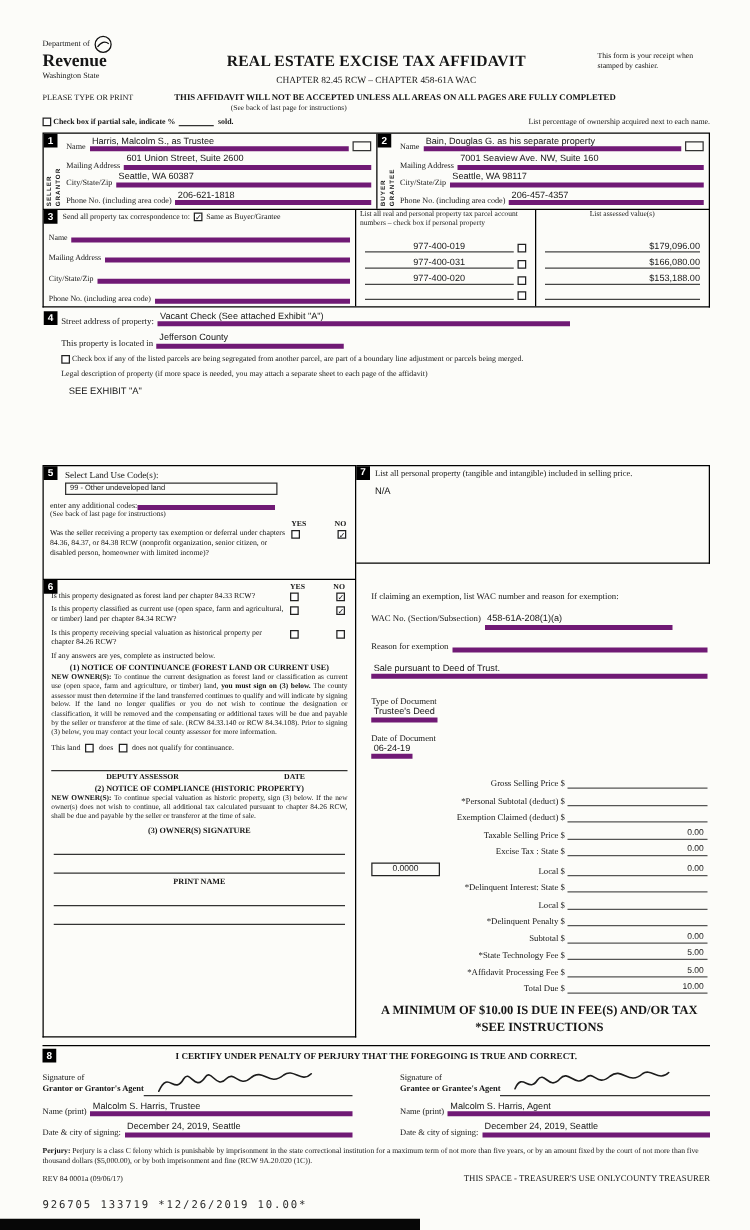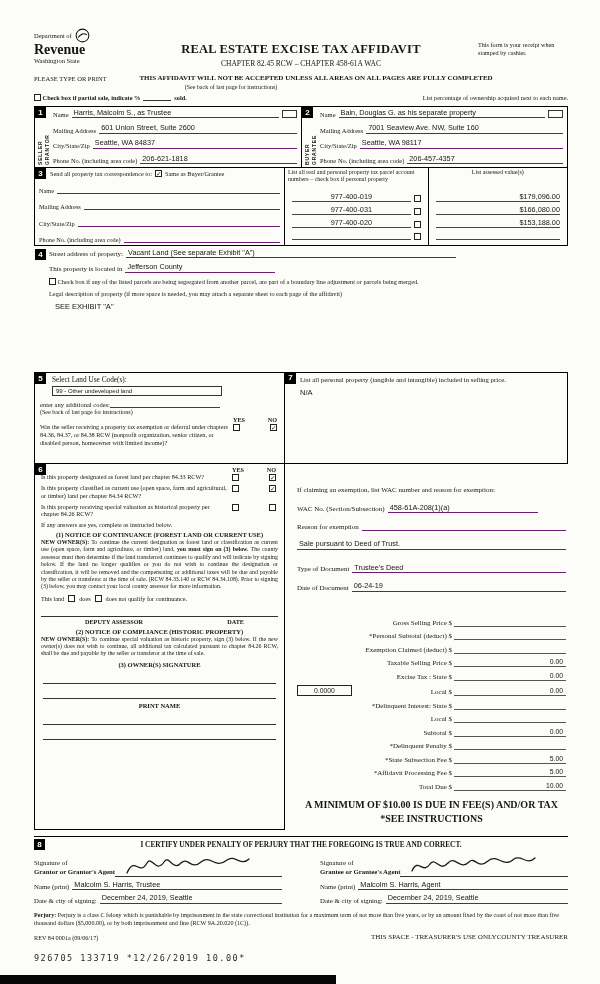--- a/index.html
+++ b/index.html
@@ -7,21 +7,21 @@
   .page { position:relative; width:600px; height:984px; margin:0 auto; background:#fcfcf9;
           color:#161616; font-family:"Liberation Serif", serif; padding:26px 32px 0 34px; overflow:hidden; }
   .sans { font-family:"Liberation Sans", sans-serif; }
   .b { font-weight:bold; }
   .ctr { text-align:center; }
   .cb { display:inline-block; width:7px; height:7px; border:1px solid #222; background:#fff;
         font-family:"DejaVu Sans", sans-serif; font-size:6.5px; line-height:6px; text-align:center; vertical-align:-1px; }
   .badge { position:absolute; left:0; top:0; width:11px; height:11px; background:#000; color:#fff;
            font-family:"Liberation Sans", sans-serif; font-weight:bold; font-size:8px;
            display:flex; align-items:center; justify-content:center; z-index:2; }
-  .fill { flex:1; border-bottom:1px solid #701a75; font-family:"Liberation Sans", sans-serif;
+  .fill { flex:1; border-bottom:4px solid #701a75; font-family:"Liberation Sans", sans-serif;
           font-size:7.3px; padding:0 2px; min-height:9px; line-height:1.15; }
 
   
   .hdr { position:relative; height:80px; }
   .logo { position:absolute; left:0; top:2px; }
   .logo-top { display:flex; align-items:center; gap:3px; font-size:6.5px; }
   .logo-circle { width:15px; height:15px; }
   .logo-name { font-size:14px; font-weight:bold; line-height:1; }
   .logo-state { font-size:6.5px; }
   .hdr-title { position:absolute; left:110px; right:110px; top:16px; text-align:center; }
@@ -87,21 +87,21 @@
   .ntitle { text-align:center; font-weight:bold; font-size:6.5px; margin:3px 0 1px; }
   .landline { display:flex; align-items:center; gap:4px; margin:4px 0 2px; }
   .depline { border-top:1px solid #333; display:flex; justify-content:space-between;
              margin-top:14px; padding:1px 34px 0 44px; font-size:6.2px; font-weight:bold; }
   .uline { border-bottom:1px solid #333; height:15px; margin:0 2px; }
 
   
   .midr { flex:1; display:flex; flex-direction:column; }
   .s7 { position:relative; border:1.2px solid #000; border-left:none; height:92px; padding:3px 6px 2px 15px; font-size:6.8px; line-height:1.3; }
   .s7rest { flex:1; padding:22px 2px 0 12px; font-size:7px; }
-  .lrow { display:flex; align-items:flex-end; margin-bottom:9px; }
+  .lrow { display:flex; align-items:flex-start; margin-bottom:9px; }
   .mrow { display:flex; align-items:flex-end; justify-content:flex-end; margin-bottom:4.5px; }
   .mlabel { font-size:7px; white-space:nowrap; }
   .mval { width:112px; border-bottom:1px solid #555; font-family:"Liberation Sans", sans-serif;
           font-size:6.8px; text-align:right; min-height:9px; padding-right:3px; margin-left:2px; }
   .ratebox { margin-right:auto; border:1.2px solid #222; font-family:"Liberation Sans", sans-serif;
              font-size:6.8px; padding:1px 16px; }
   .minnote { margin-top:7px; text-align:center; font-weight:bold; font-size:10px; line-height:1.4; }
 
   
   .s8 { position:relative; border-top:1.2px solid #000; margin-top:6px; padding:3px 0 2px; }
@@ -168,21 +168,21 @@
           <span class="flab">Name</span>
           <span class="fill">Harris, Malcolm S., as Trustee</span>
           <span class="pctbox"></span>
         </div>
         <div class="frow">
           <span class="flab">Mailing Address</span>
           <span class="fill">601 Union Street, Suite 2600</span>
         </div>
         <div class="frow">
           <span class="flab">City/State/Zip</span>
-          <span class="fill">Seattle, WA  84837</span>
+          <span class="fill">Seattle, WA  60387</span>
         </div>
         <div class="frow">
           <span class="flab">Phone No. (including area code)</span>
           <span class="fill">206-621-1818</span>
         </div>
       </div>
     </div>
     <div class="party">
       <div class="badge">2</div>
       <div class="side">
@@ -261,21 +261,21 @@
       <div class="arow">$166,080.00</div>
       <div class="arow">$153,188.00</div>
       <div class="arow"></div>
     </div>
   </div>
 
   <div class="s4">
     <div class="badge">4</div>
     <div class="s4row">
       <span class="flab">Street address of property:</span>
-      <span class="fill w330">Vacant Land (See separate Exhibit "A")</span>
+      <span class="fill w330">Vacant Check (See attached Exhibit "A")</span>
     </div>
     <div class="s4row">
       <span class="flab">This property is located in</span>
       <span class="fill w150">Jefferson County</span>
     </div>
     <div class="s4row small63">
       <span class="cb"></span>&nbsp;
       <span>Check box if any of the listed parcels are being segregated from another parcel, are part of a boundary line adjustment or parcels being merged.</span>
     </div>
     <div class="s4row small63">
@@ -376,25 +376,25 @@
           <span class="flab">WAC No. (Section/Subsection)</span>
           <span class="fill" style="flex:0 0 150px;">458-61A-208(1)(a)</span>
         </div>
         <div class="lrow">
           <span class="flab">Reason for exemption</span>
           <span class="fill"></span>
         </div>
         <div class="lrow">
           <span class="fill">Sale pursuant to Deed of Trust.</span>
         </div>
-        <div class="lrow" style="margin-top:14px;">
+        <div class="lrow" style="margin-top:14px;flex-direction:column;">
           <span class="flab">Type of Document</span>
           <span class="fill">Trustee's Deed</span>
         </div>
-        <div class="lrow" style="margin-bottom:26px;">
+        <div class="lrow" style="margin-bottom:15px;flex-direction:column;">
           <span class="flab">Date of Document</span>
           <span class="fill">06-24-19</span>
         </div>
 
         <div class="mrow">
             <span class="mlabel">Gross Selling Price $</span>
             <span class="mval"></span>
           </div>
         <div class="mrow">
             <span class="mlabel">*Personal Subtotal (deduct) $</span>
@@ -419,29 +419,29 @@
         </div>
         <div class="mrow">
             <span class="mlabel">*Delinquent Interest: State $</span>
             <span class="mval"></span>
           </div>
         <div class="mrow">
             <span class="mlabel">Local $</span>
             <span class="mval"></span>
           </div>
         <div class="mrow">
+            <span class="mlabel">*Delinquent Penalty $</span>
+            <span class="mval"></span>
+          </div>
+        <div class="mrow">
             <span class="mlabel">Subtotal $</span>
             <span class="mval">0.00</span>
           </div>
         <div class="mrow">
-            <span class="mlabel">*Delinquent Penalty $</span>
-            <span class="mval"></span>
-          </div>
-        <div class="mrow">
-            <span class="mlabel">*State Subsection Fee $</span>
+            <span class="mlabel">*State Technology Fee $</span>
             <span class="mval">5.00</span>
           </div>
         <div class="mrow">
             <span class="mlabel">*Affidavit Processing Fee $</span>
             <span class="mval">5.00</span>
           </div>
         <div class="mrow">
             <span class="mlabel">Total Due $</span>
             <span class="mval">10.00</span>
           </div>

